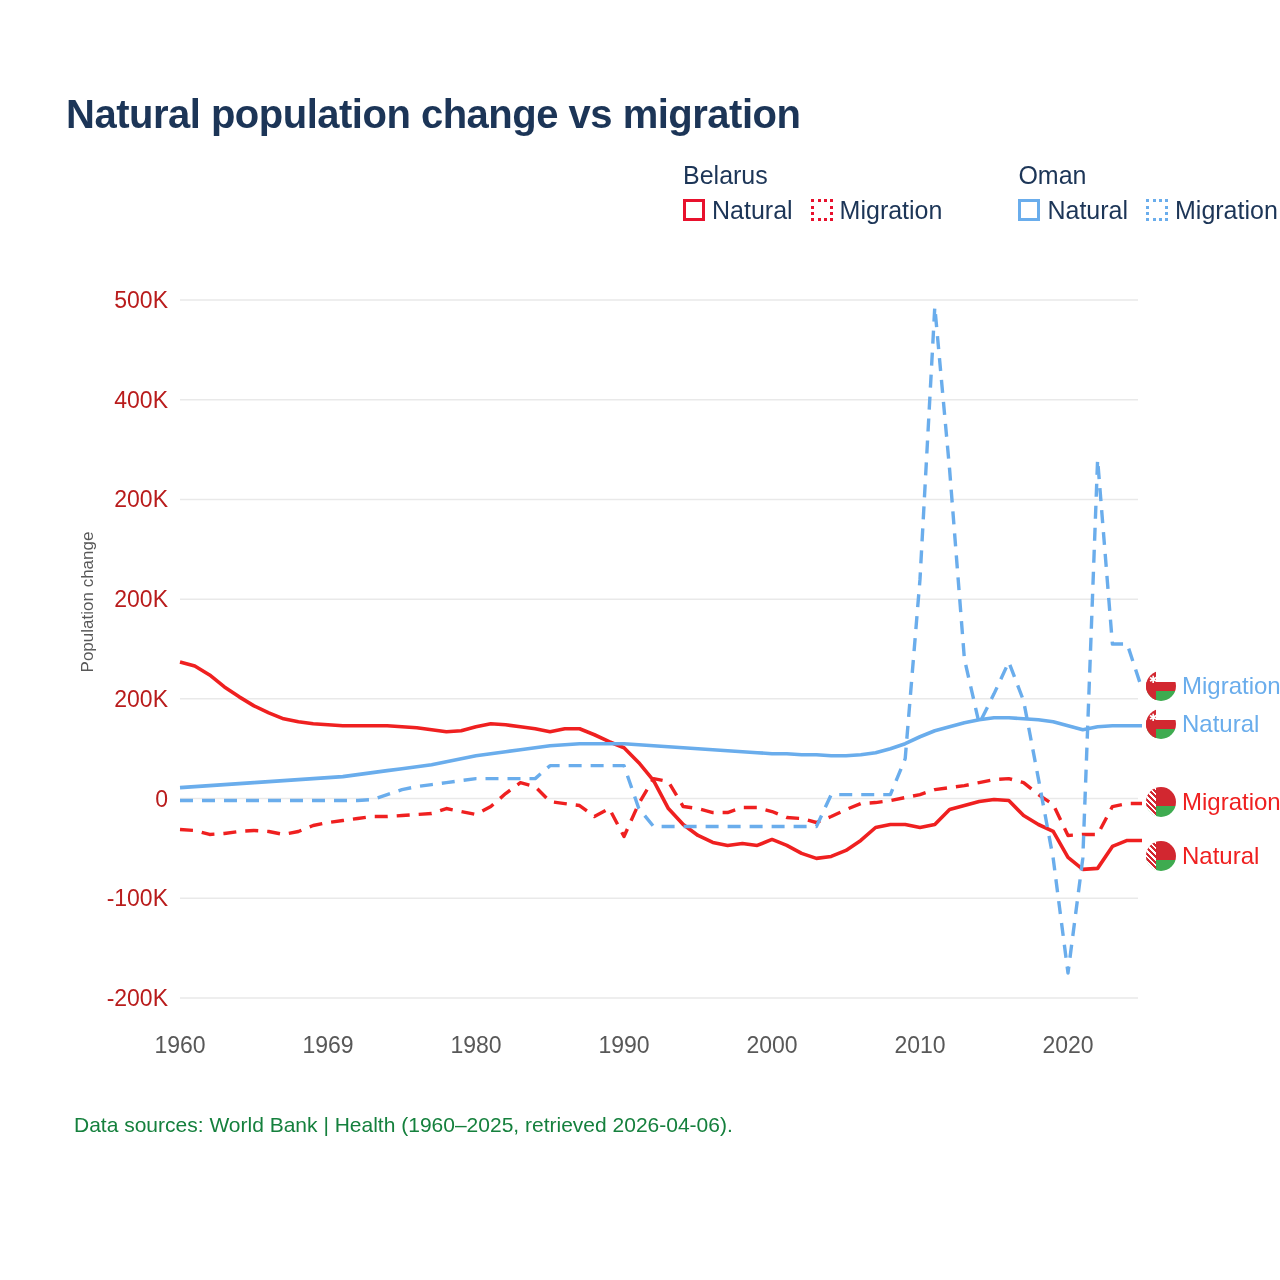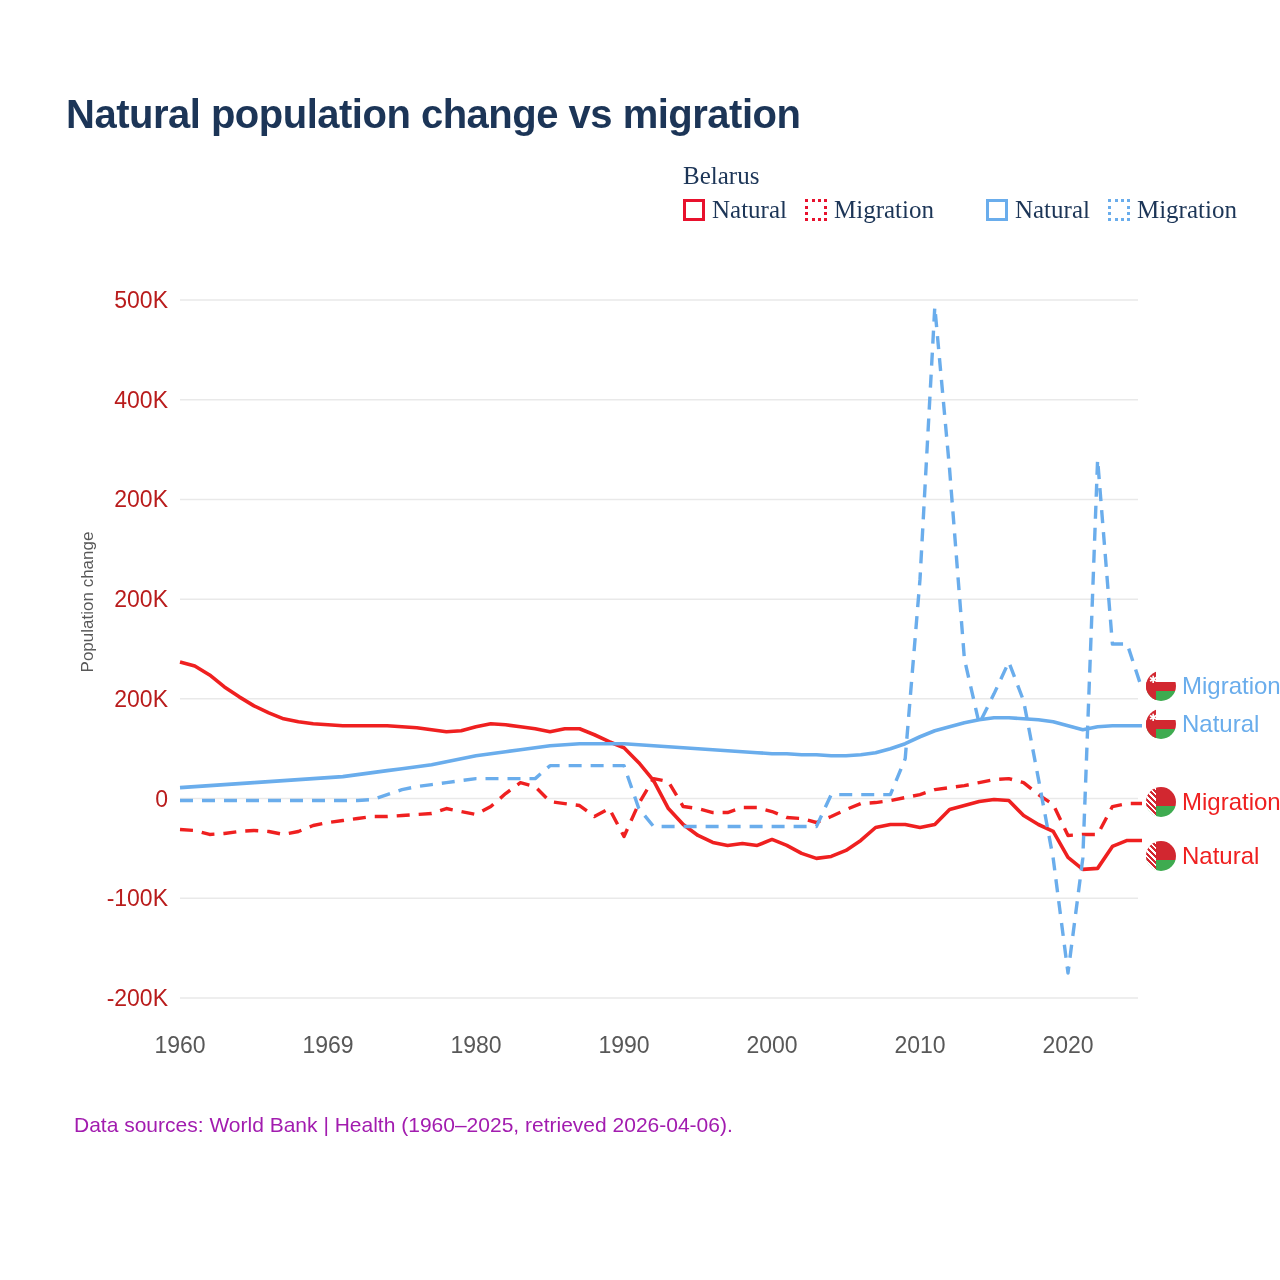--- a/index.html
+++ b/index.html
@@ -30,23 +30,22 @@
     letter-spacing: -0.5px;
     color: #1c3557;
     white-space: nowrap;
   }
   
   #legend {
     position: absolute;
     left: 645px;
     top: 162px;
     display: flex;
-    gap: 52px;
-    align-items: flex-end;
-    font-family: Liberation Serif, serif;
+    gap: 76px;
+    align-items: center;
   }
   .legend-group { display: flex; flex-direction: column; }
   .legend-country {
     font-size: 25px;
     color: #1c3557;
     margin-bottom: 6px;
     line-height: 1.1;
   }
   .legend-entries { display: flex; gap: 18px; align-items: center; }
   .legend-entry { display: flex; align-items: center; gap: 7px; }
@@ -129,21 +128,21 @@
   .flag-om .om-bot   { position:absolute; left:0; top:68%;  width:100%; height:32%; background:#3eab50; }
   .flag-om .om-hoist { position:absolute; left:0; top:0;    width:34%;  height:100%; background:#d22730; }
   .flag-om .om-emb   { position:absolute; left:10%; top:14%; width:9px; height:9px; color:#ffffff; font-size:10px; line-height:9px; }
 
   
   #footer {
     position: absolute;
     left: 36px;
     top: 1108px;
     font-size: 21px;
-    color: #a21caf;
+    color: #15803d;
     line-height: 1.62;
   }
   #footer div { white-space: nowrap; }
 </style>
 </head>
 <body>
 
 <div id="page">
 
   <div id="chart-title">Natural population change vs migration</div>
@@ -156,20 +155,21 @@
             <span class="legend-swatch sw-sol-red"></span>
             <span class="legend-label">Natural</span>
           </div>
           <div class="legend-entry">
             <span class="legend-swatch sw-dot-red"></span>
             <span class="legend-label">Migration</span>
           </div>
         </div>
       </div>
       <div class="legend-group">
+        <div class="legend-country">Oman</div>
         <div class="legend-entries">
           <div class="legend-entry">
             <span class="legend-swatch sw-sol-blue"></span>
             <span class="legend-label">Natural</span>
           </div>
           <div class="legend-entry">
             <span class="legend-swatch sw-dot-blue"></span>
             <span class="legend-label">Migration</span>
           </div>
         </div>

